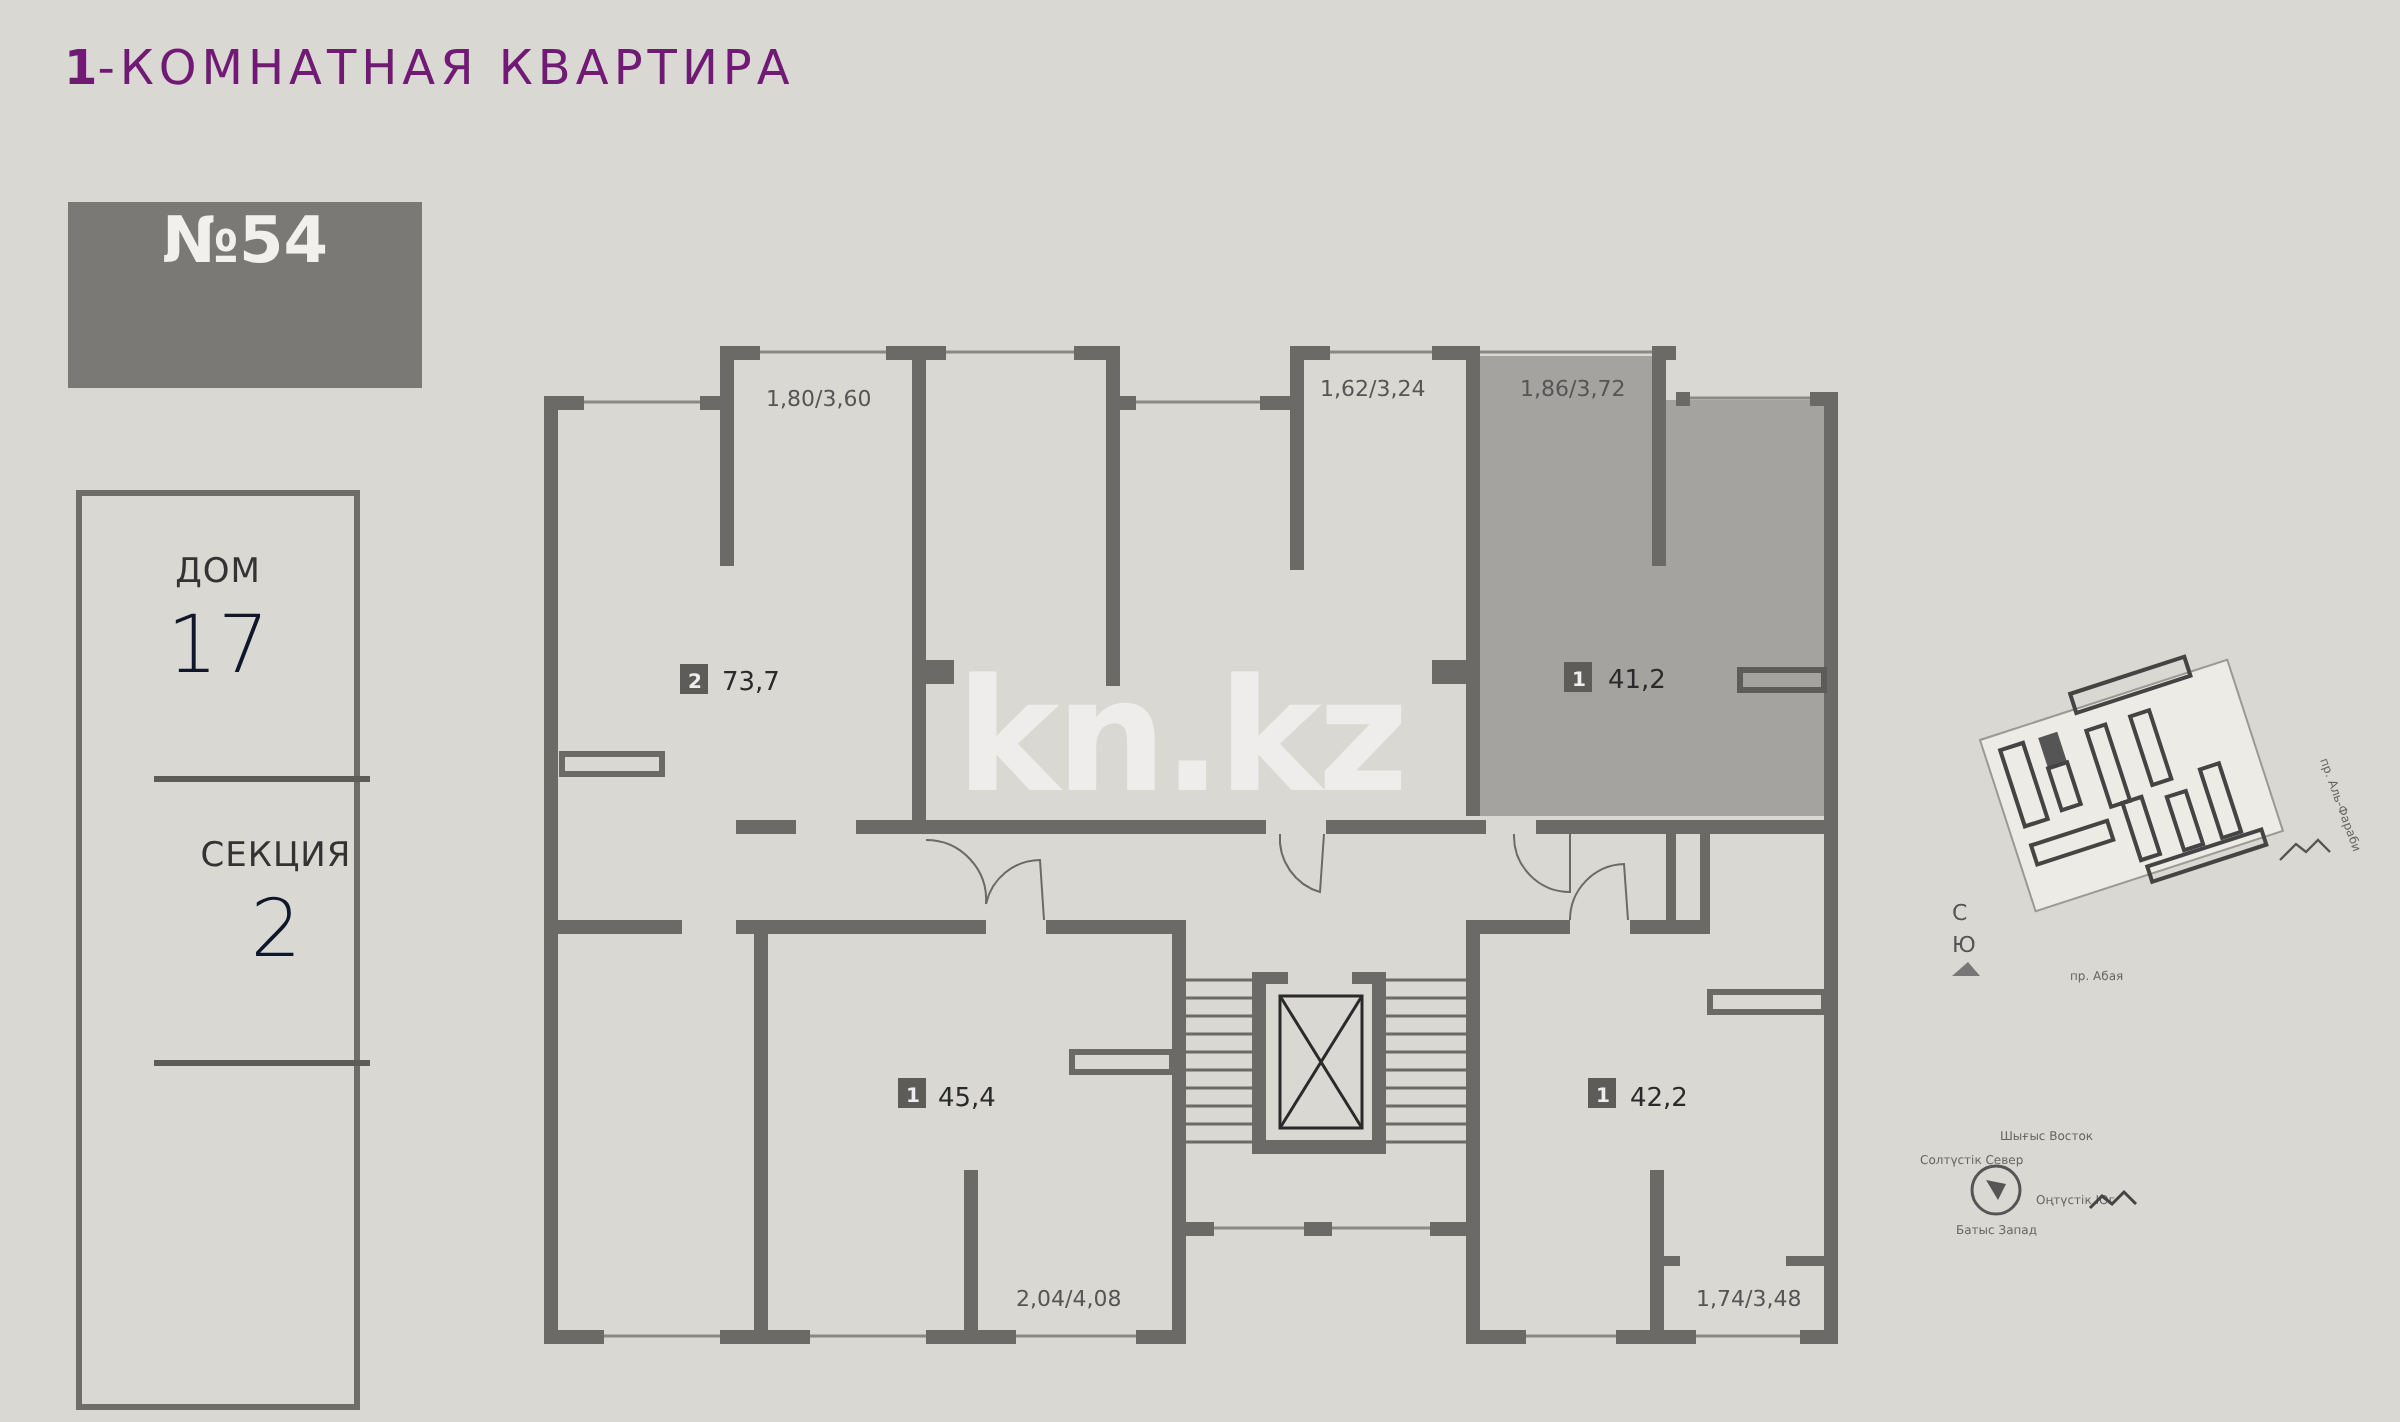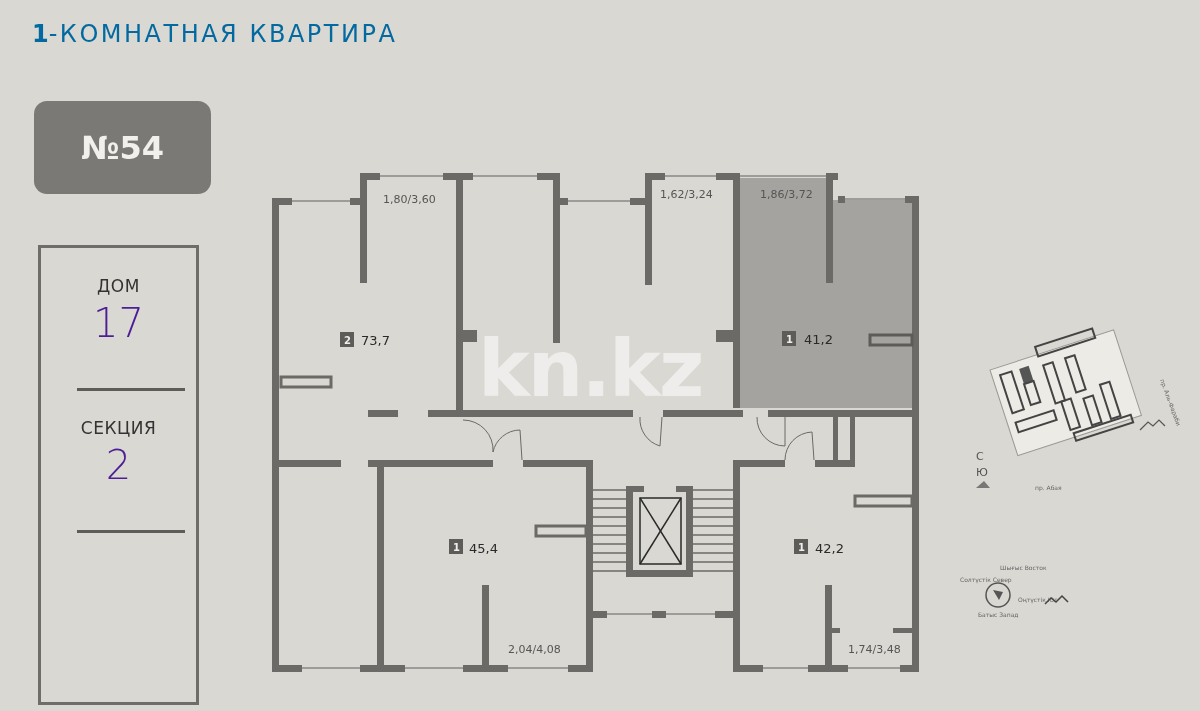--- a/index.html
+++ b/index.html
@@ -1,25 +1,25 @@
 <!DOCTYPE html>
 <html><head>
 <meta charset="utf-8">
 <style>
   html,body{margin:0;padding:0;}
   body{width:1200px;height:711px;background:#d9d8d2;position:relative;overflow:hidden;
        font-family:"DejaVu Sans","Liberation Sans",sans-serif;color:#2a2a2a;}
-  .title{position:absolute;left:32px;top:20px;font-size:24px;letter-spacing:2.5px;color:#0369a1;}
+  .title{position:absolute;left:32px;top:20px;font-size:24px;letter-spacing:2.5px;color:#701a75;}
   .title b{font-weight:bold;letter-spacing:0;}
   .aptbadge{position:absolute;left:34px;top:101px;width:177px;height:93px;background:#7a7976;
-            display:flex;align-items:center;justify-content:center;color:#f1f0ec;font-size:32px;font-weight:bold;border-radius:13px;}
-  .infobox{position:absolute;left:38px;top:245px;width:161px;height:460px;border:3px solid #6e6d6a;box-sizing:border-box;}
+            display:flex;align-items:flex-start;justify-content:center;color:#f1f0ec;font-size:32px;font-weight:bold;}
+  .infobox{position:absolute;left:38px;top:245px;width:142px;height:460px;border:3px solid #6e6d6a;box-sizing:border-box;}
   .info-section{position:absolute;left:0;width:100%;text-align:center;}
   .info-label{font-size:17px;letter-spacing:0.5px;color:#333;}
-  .info-value{font-size:40px;font-weight:300;color:#4c1d95;margin-top:4px;}
+  .info-value{font-size:40px;font-weight:300;color:#0f172a;margin-top:4px;}
   .divider{position:absolute;left:36px;width:108px;height:3px;background:#5d5c59;}
   .plan{position:absolute;left:0;top:0;}
   .wall{fill:#6b6a66;}
   .win{stroke:#8a8985;stroke-width:1.5;fill:none;}
   .dim{font-size:11px;fill:#555;font-family:"DejaVu Sans",sans-serif;}
   .area{font-size:13px;fill:#2a2a2a;font-family:"DejaVu Sans",sans-serif;}
   .rbadge{fill:#5d5c58;}
   .rbadge-t{font-size:10px;fill:#eee;font-weight:bold;font-family:"DejaVu Sans",sans-serif;}
   .watermark{position:absolute;left:478px;top:300px;font-size:78px;font-weight:bold;color:rgba(255,255,255,0.55);letter-spacing:-2px;margin-top:24px;}
   .tiny{font-size:6px;fill:#666;font-family:"DejaVu Sans",sans-serif;}
@@ -34,21 +34,21 @@
 <div class="aptbadge">
   <span>№54</span>
 </div>
 
 <div class="infobox">
   <div class="info-section" style="top:28px;">
     <div class="info-label">ДОМ</div>
     <div class="info-value">17</div>
   </div>
   <div class="divider" style="top:140px;"></div>
-  <div class="info-section" style="top:170px;">
+  <div class="info-section" style="top:170px;margin-left:29px;">
     <div class="info-label">СЕКЦИЯ</div>
     <div class="info-value">2</div>
   </div>
   <div class="divider" style="top:282px;"></div>
 </div>
 
 <svg class="plan" width="1200" height="711">
 
   <g>
     <rect x="740" y="178" width="93" height="230" fill="#a4a39f"></rect>

